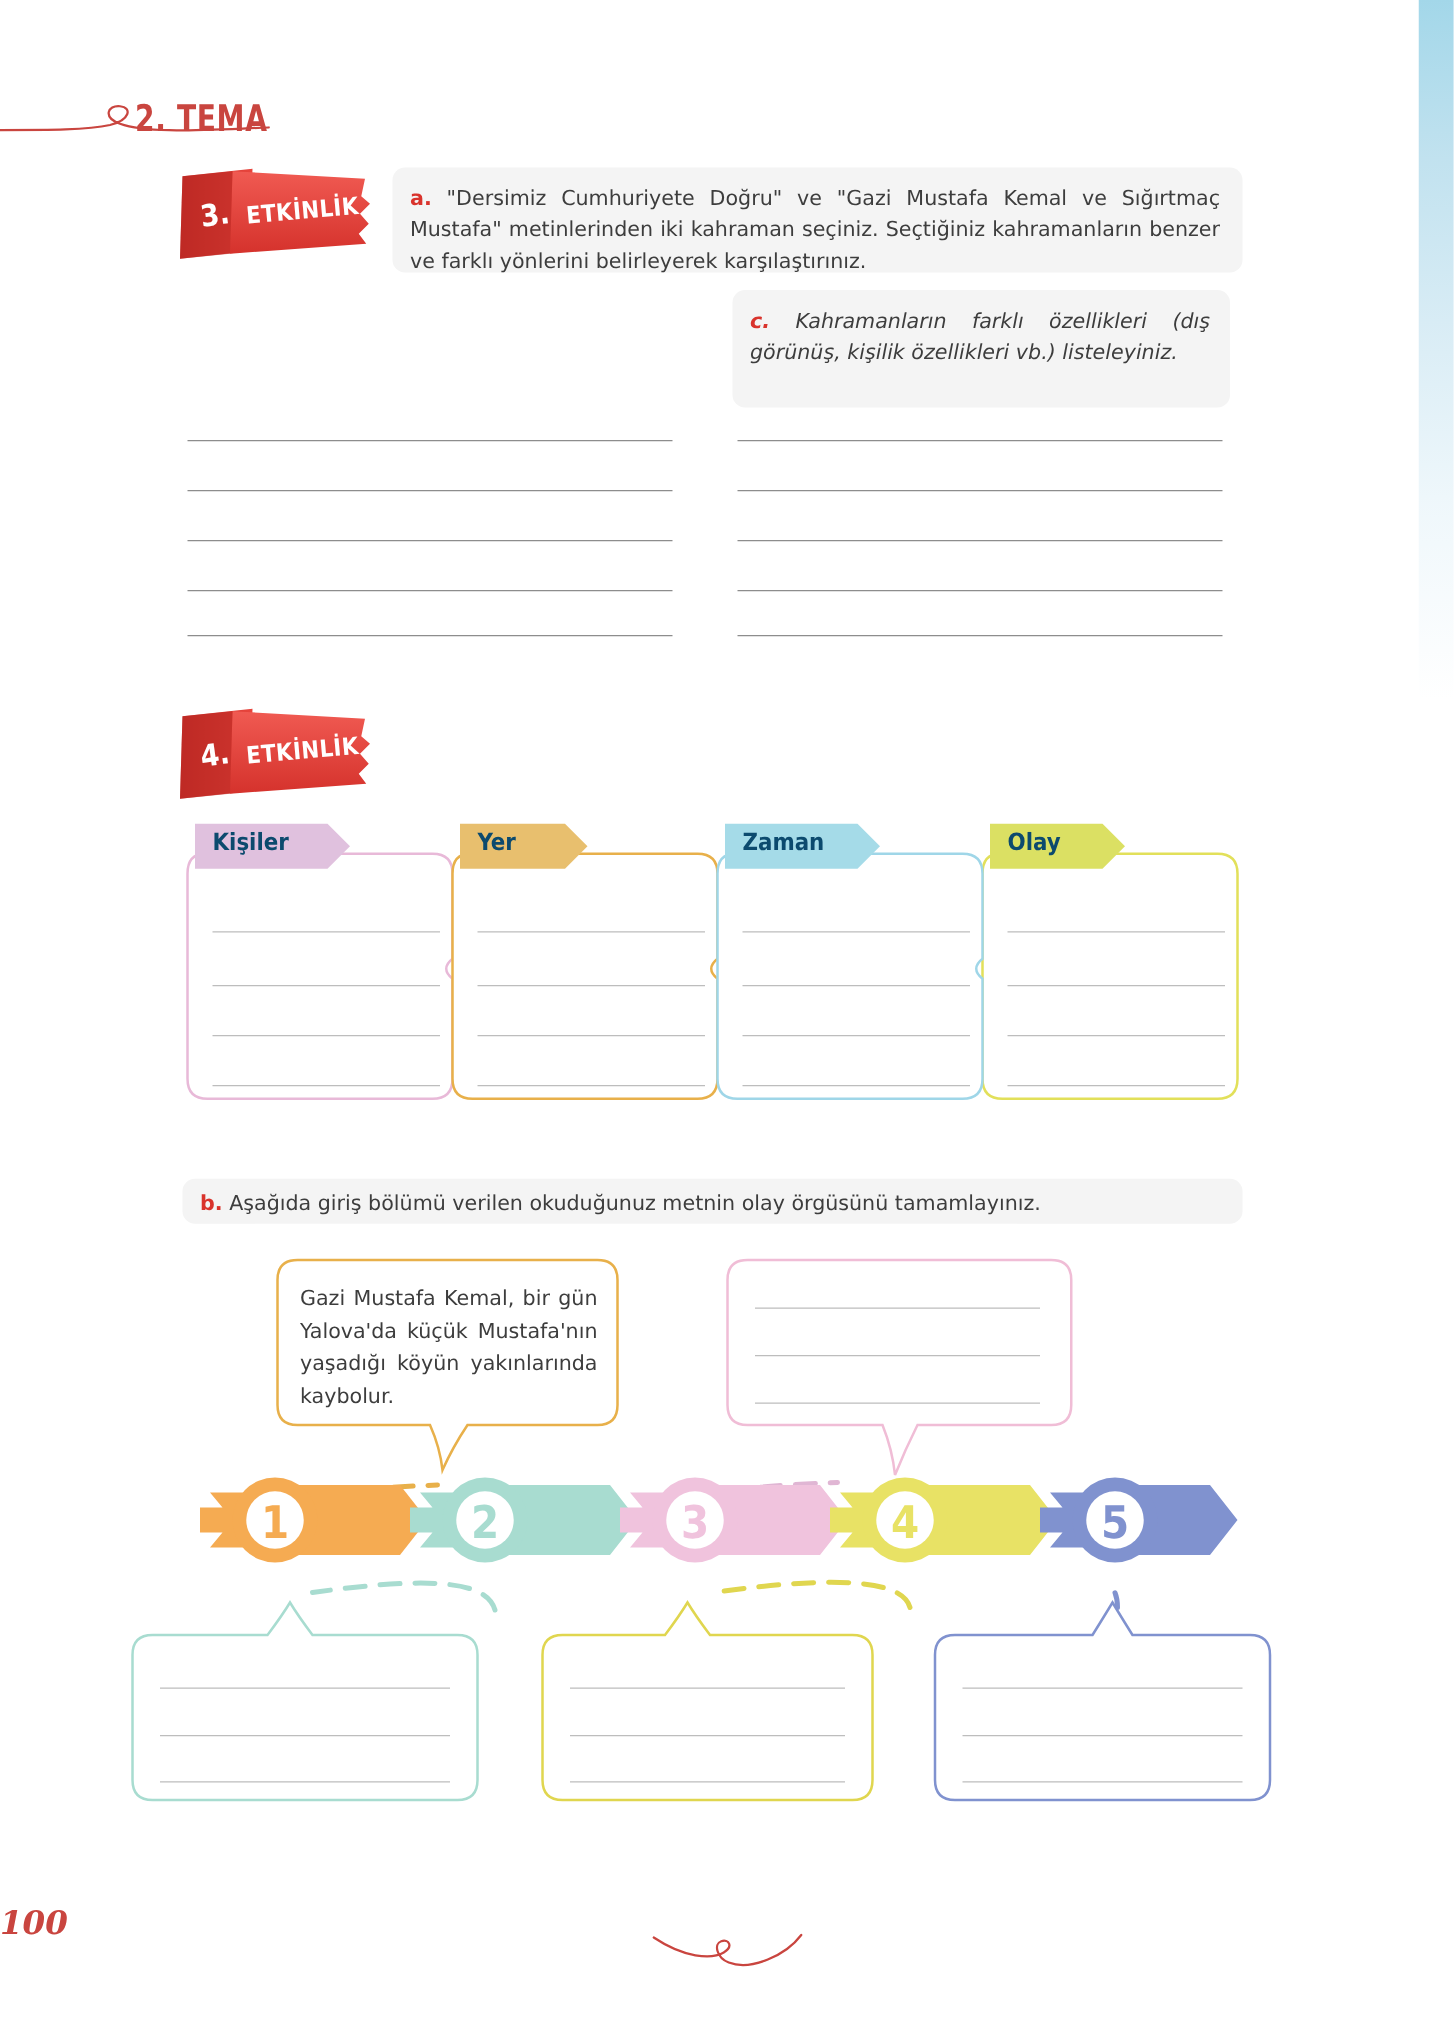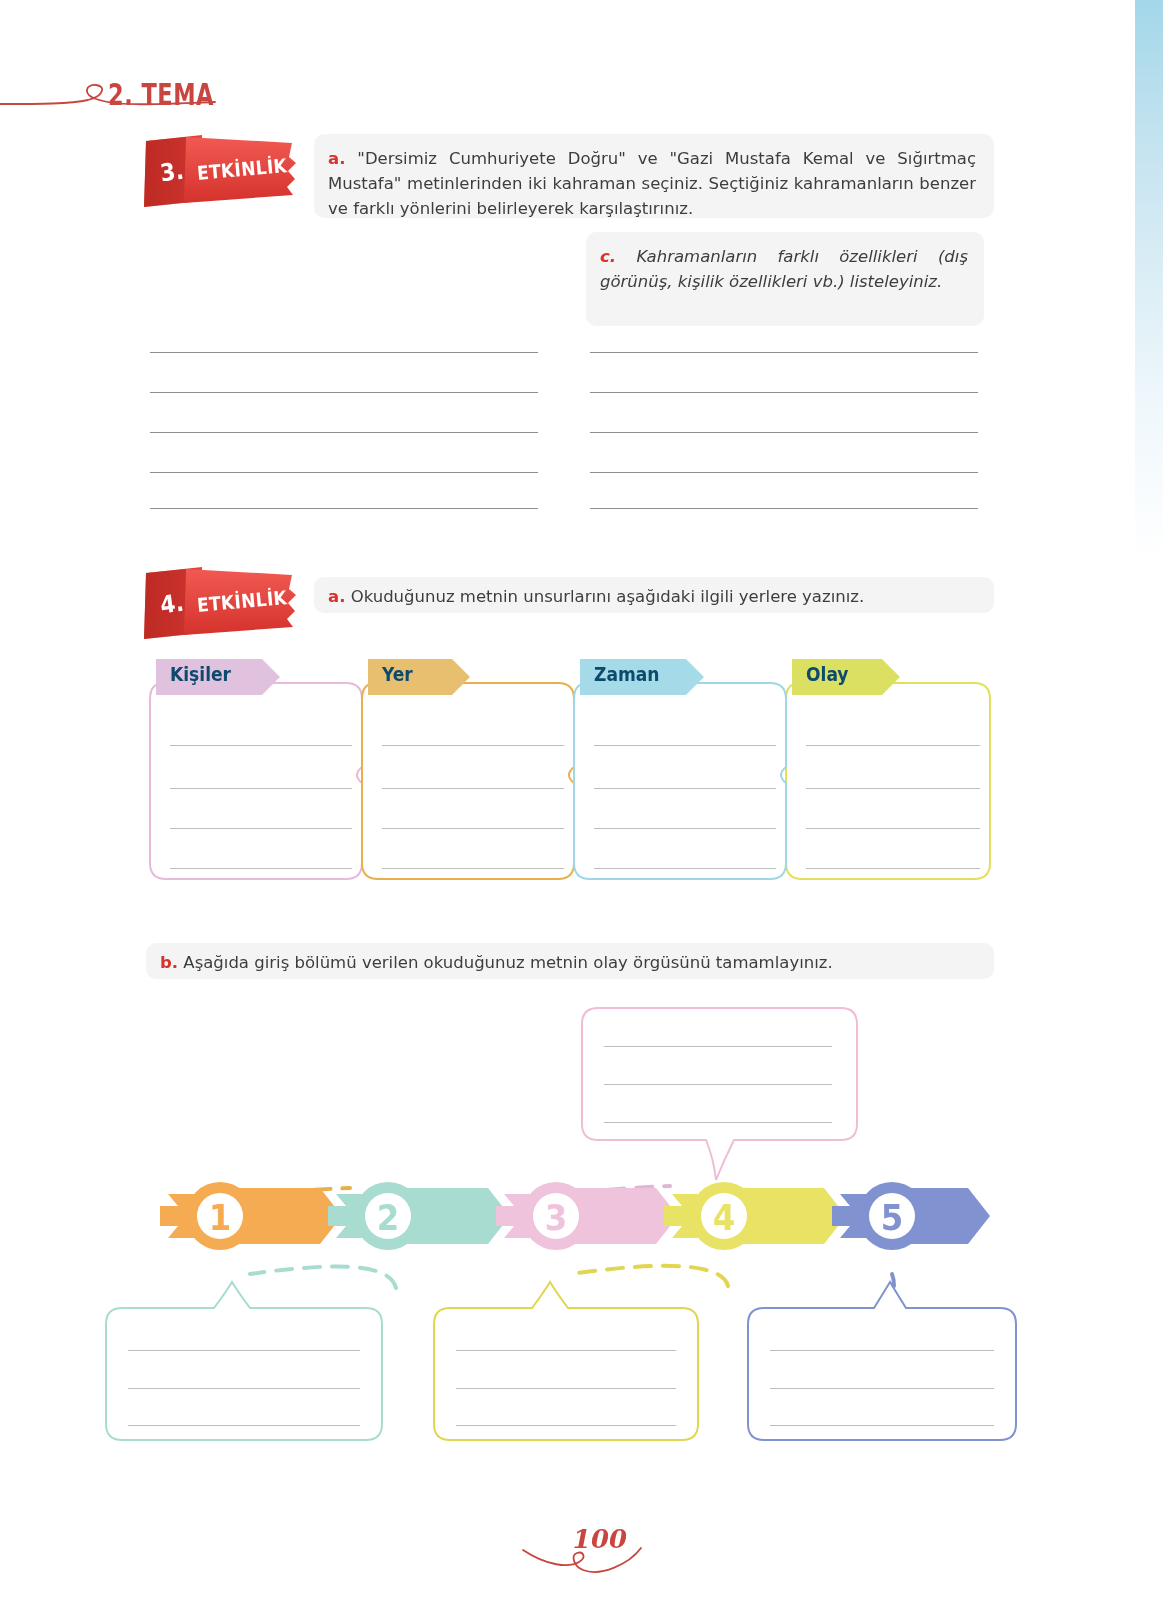--- a/index.html
+++ b/index.html
@@ -74,23 +74,23 @@
   }
 
   
   .bubble-txt{
     position:absolute;font-size:16.5px;line-height:26px;color:#3d3d3d;
     font-family:"DejaVu Sans","Liberation Sans",sans-serif;
   }
 
   
   .pageno{
-    position:absolute;left:0;right:0;bottom:62px;text-align:center;
+    position:absolute;left:0;right:0;bottom:62px;
     font-family:"DejaVu Serif","Liberation Serif",serif;
-    font-style:italic;font-weight:700;font-size:26px;color:#c9453f;padding-left:37px;
+    font-style:italic;font-weight:700;font-size:26px;color:#c9453f;
   }
   .pageno-swoosh{position:absolute;left:50%;bottom:40px;transform:translateX(-50%);}
   svg{display:block;overflow:visible;}
 </style>
 </head>
 <body>
 
 <div class="page">
 
   <div class="edge-strip"></div>
@@ -166,26 +166,20 @@
         </linearGradient>
       </defs>
       <path d="M6,8 L62,2 L60,68 L4,74 Z" fill="url(#rib2b)"></path>
       <path d="M46,4 L152,10 L149,24 L156,30 L148,38 L155,46 L147,54 L153,62 L44,70 Z" fill="url(#rib2)"></path>
       <path d="M6,8 L46,4 L44,70 L4,74 Z" fill="#b82823" opacity=".55"></path>
     </svg>
     <div class="etk-num">4.</div>
     <div class="etk-word">ETKİNLİK</div>
   </div>
 
-  <div class="grey-panel" style="left:314px;top:577px;width:680px;height:36px;padding:7px 18px 0 14px;">
-    <div class="body-txt">
-      <span class="q-letter">a.</span>
-      <span>Okuduğunuz metnin unsurlarını aşağıdaki ilgili yerlere yazınız.</span>
-    </div>
-  </div>
 
   <div class="tabwrap" style="left:150px;top:655px;width:212px;height:232px;">
     <svg width="212" height="232" viewBox="0 0 212 232">
       <path d="M14,28 Q0,28 0,44 L0,208 Q0,224 16,224 L196,224 Q212,224 212,208
                L212,128 Q202,120 212,112 L212,44 Q212,28 196,28 L14,28 Z" fill="#ffffff" stroke="#e8b9d8" stroke-width="2"></path>
       <path d="M6,4 L112,4 L130,22 L112,40 L6,40 Z" fill="#e0c1de" stroke="none"></path>
     </svg>
     <div class="tab-label">Kişiler</div>
     <div>
       <div class="rule soft" style="left:20px;top:90px;width:182px;"></div>
@@ -240,20 +234,27 @@
     </div>
   </div>
 
   <div class="grey-panel" style="left:146px;top:943px;width:848px;height:36px;padding:7px 18px 0 14px;">
     <div class="body-txt">
       <span class="q-letter">b.</span>
       <span>Aşağıda giriş bölümü verilen okuduğunuz metnin olay örgüsünü tamamlayınız.</span>
     </div>
   </div>
 
+  <div style="position:absolute;left:222px;top:1008px;width:272px;height:178px;">
+    <svg width="272" height="178" viewBox="0 0 272 178">
+      <path d="M16,0 L256,0 Q272,0 272,16 L272,116 Q272,132 256,132
+               L152,132 Q140,150 132,168 Q130,150 122,132 L16,132 Q0,132 0,116 L0,16 Q0,0 16,0 Z" fill="#ffffff" stroke="#e8b04a" stroke-width="2"></path>
+    </svg>
+    <div class="bubble-txt just" style="left:18px;top:18px;width:238px;">Gazi Mustafa Kemal, bir gün Yalova'da küçük Mustafa'nın yaşadığı köyün yakınlarında kaybolur.</div>
+  </div>
 
   <div style="position:absolute;left:582px;top:1008px;width:275px;height:180px;">
     <svg width="275" height="180" viewBox="0 0 275 180">
       <path d="M16,0 L259,0 Q275,0 275,16 L275,116 Q275,132 259,132
                L152,132 Q142,152 134,172 Q132,152 124,132 L16,132 Q0,132 0,116 L0,16 Q0,0 16,0 Z" fill="#ffffff" stroke="#f0bdd6" stroke-width="2"></path>
     </svg>
     <div>
       <div class="rule soft" style="left:22px;top:38px;width:228px;"></div>
       <div class="rule soft" style="left:22px;top:76px;width:228px;"></div>
       <div class="rule soft" style="left:22px;top:114px;width:228px;"></div>

